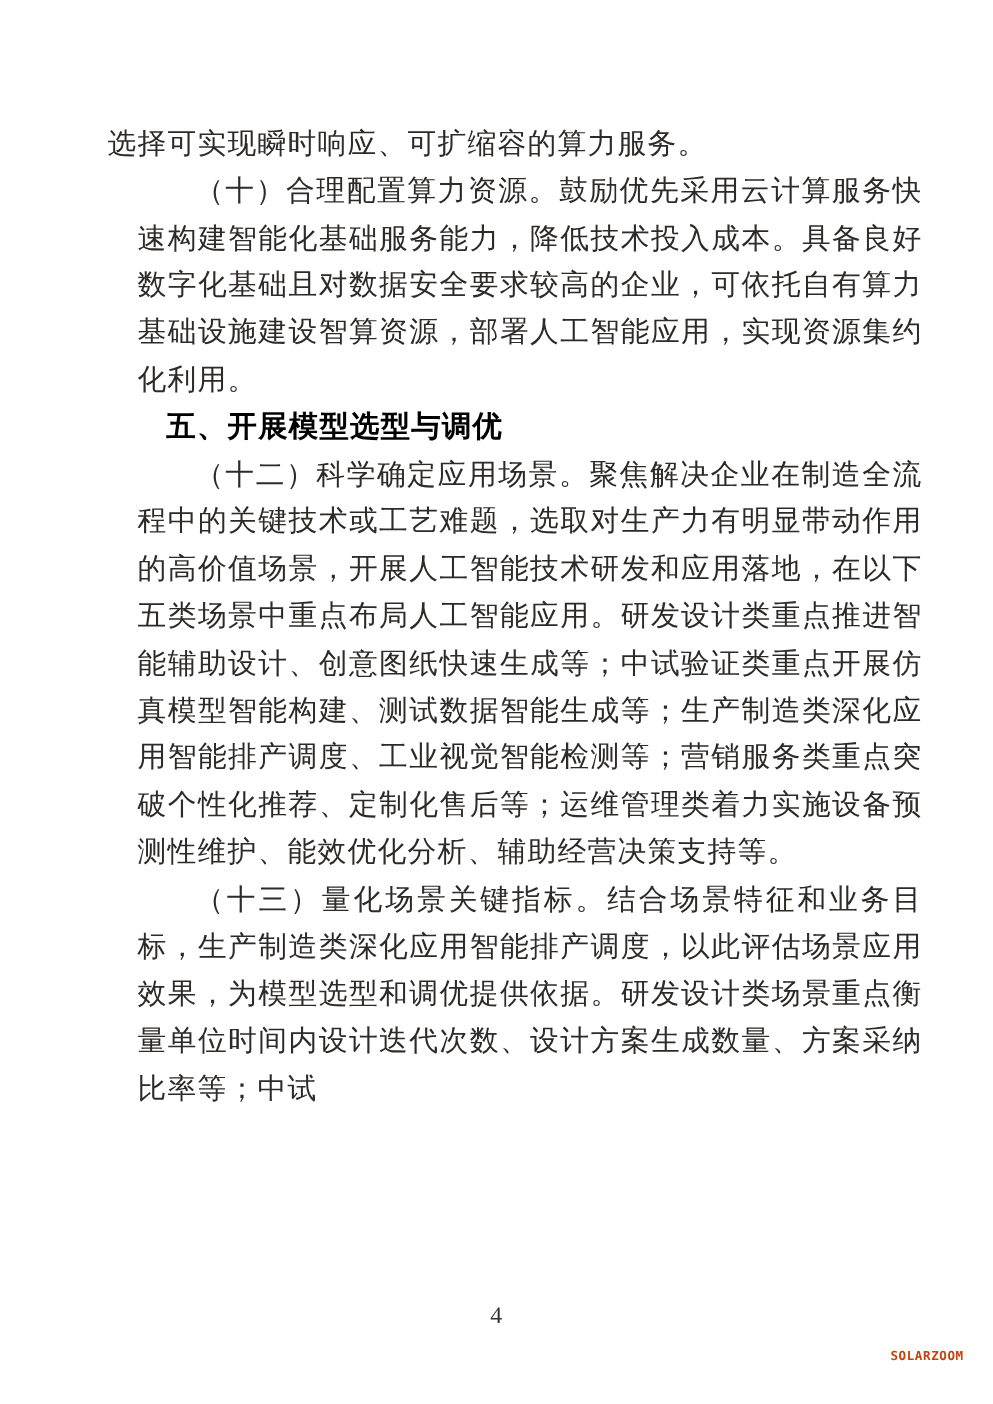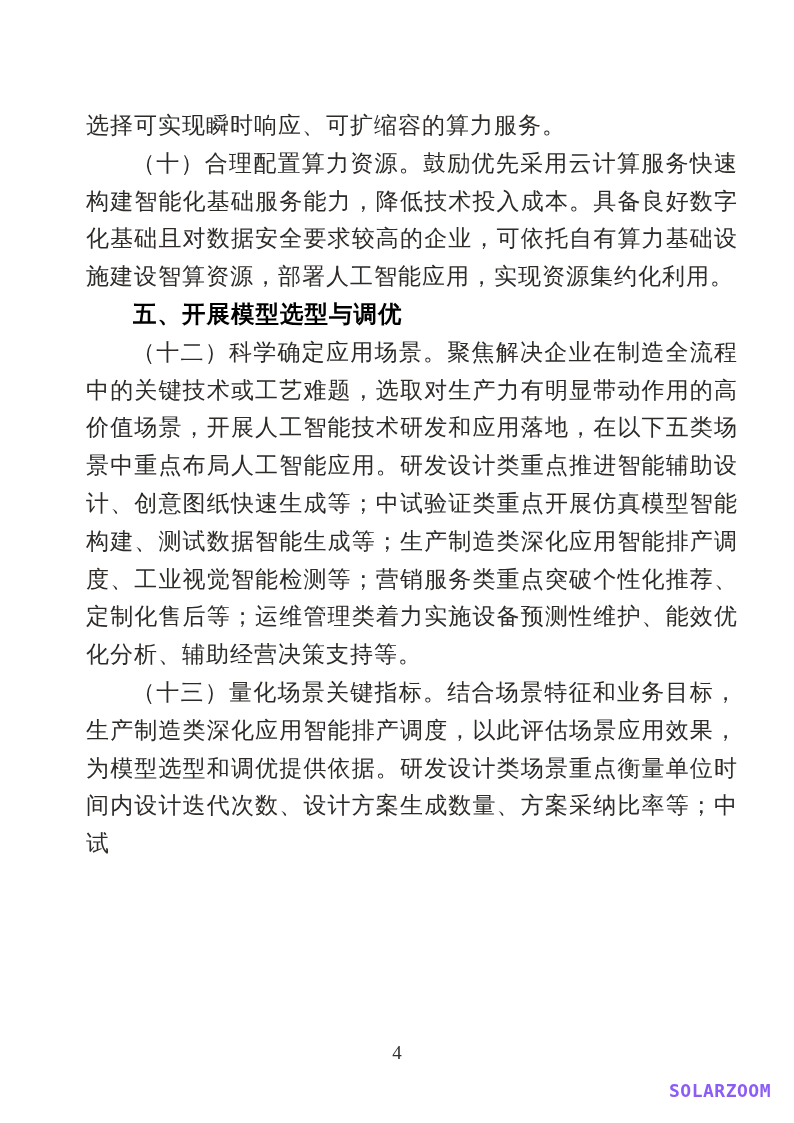--- a/index.html
+++ b/index.html
@@ -10,35 +10,36 @@
     overflow: hidden;
     font-family: "Liberation Serif", serif;
   }
   .page {
     position: absolute;
     inset: 0;
     background: #ffffff;
   }
   .content {
     position: absolute;
-    top: 107px;
+    top: 96px;
     left: 86px;
     width: 652px;
     color: #2d2a28;
     font-size: 23px;
     line-height: 37.8px;
     letter-spacing: 1px;
     text-align: justify;
   }
   .content p {
     margin: 0;
     padding: 0;
   }
   .content p.indent {
     text-indent: 2em;
+    margin-left: 24px;
   }
   .section-heading {
     margin: 0;
     padding: 0;
     text-indent: 2em;
     font-family: "Liberation Sans", sans-serif;
     font-weight: 700;
     font-size: 23.5px;
     line-height: 37.8px;
     letter-spacing: 1px;
@@ -54,22 +55,22 @@
     font-size: 19px;
     color: #33312f;
     letter-spacing: 0;
   }
   .watermark {
     position: absolute;
     top: 1080px;
     right: 23px;
     font-family: "DejaVu Sans Mono", monospace;
     font-weight: 700;
-    font-size: 18px;
-    color: #8b5cf6;
+    font-size: 10px;
+    color: #c2410c;
     letter-spacing: 0.5px;
   }
 </style>
 </head>
 <body>
 
 <div class="page">
 
   <div class="content">
     <p>选择可实现瞬时响应、可扩缩容的算力服务。</p>

